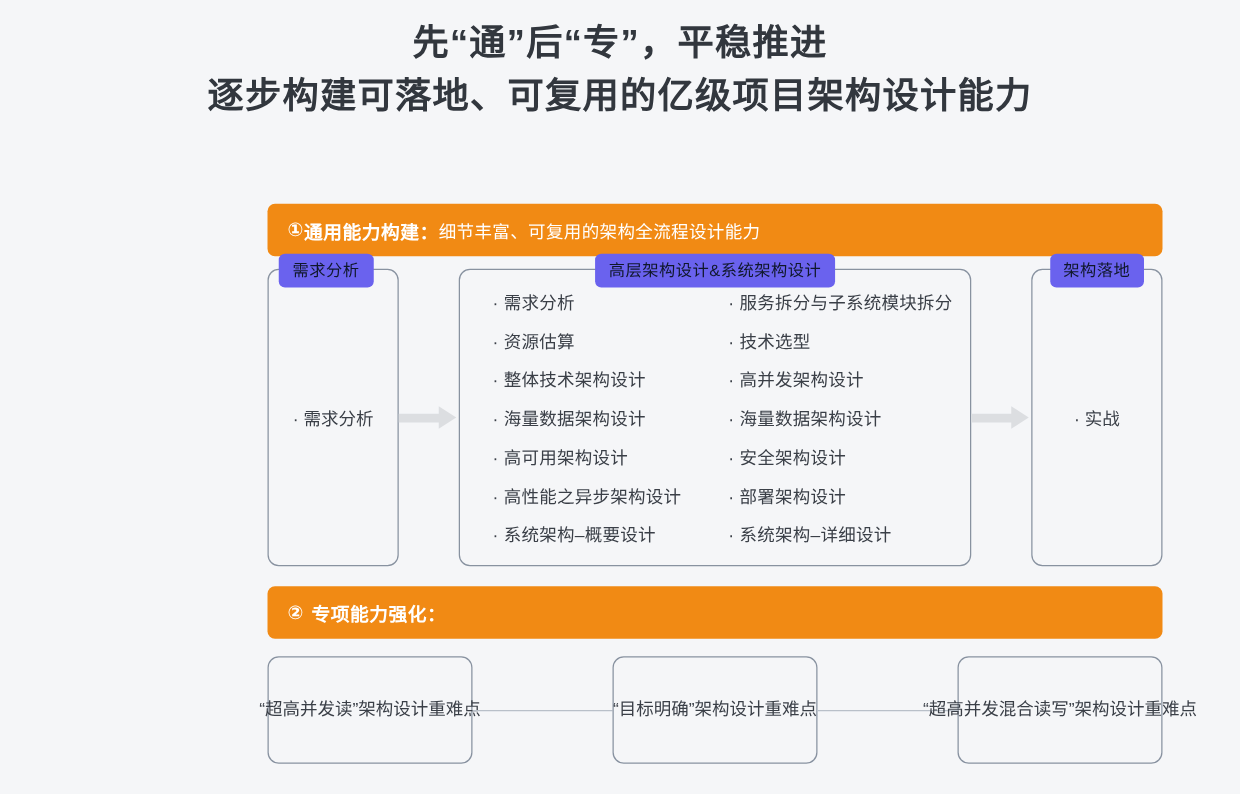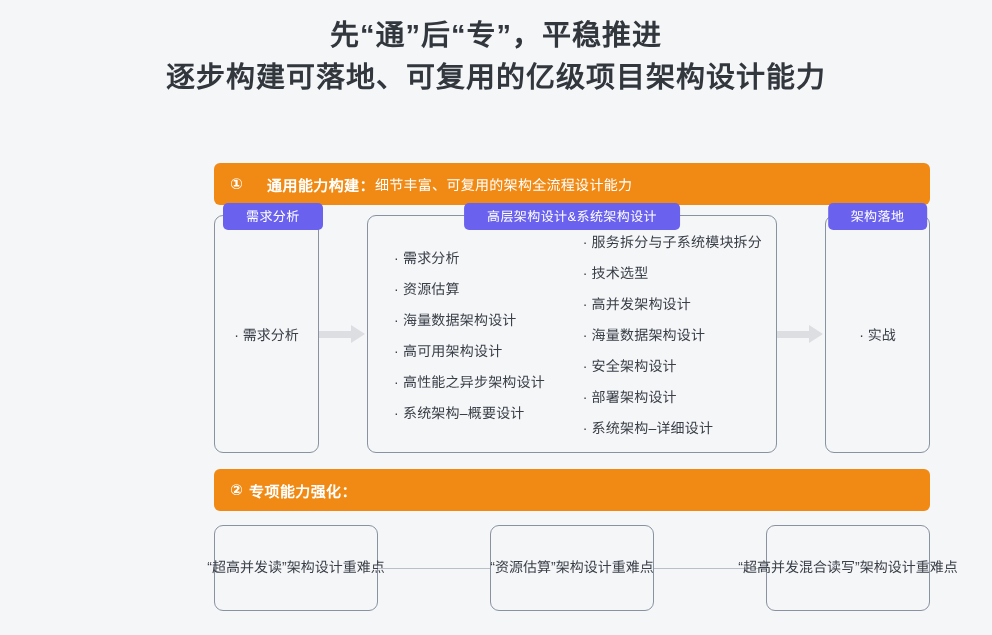--- a/index.html
+++ b/index.html
@@ -132,24 +132,24 @@
     position: relative;
     background: transparent;
   }
   .box-narrow { width: 110px; }
   .box-wide   { width: 410px; }
 
   .flow-tag {
     position: absolute;
     top: -13px;
     background: #6a62ee;
-    color: #ffffff;
+    color: #0f172a;
     font-size: 13px;
     line-height: 1;
-    padding: 7px 23px;
+    padding: 7px 11px;
     border-radius: 5px;
     white-space: nowrap;
     letter-spacing: 0.4px;
   }
   .tag-left   { left: 8px; }
   .tag-center { left: 50%; transform: translateX(-50%); }
 
   .flow-single {
     height: 100%;
     display: flex;
@@ -254,21 +254,21 @@
   <div class="title-line title-line-2">逐步构建可落地、可复用的亿级项目架构设计能力</div>
 </div>
 
 <div class="board">
 
 
   <div class="right-col">
 
     <div class="section-bar">
       <span class="section-bar-strong">①</span>
-      <span class="section-bar-strong" style="margin-left:24px">通用能力构建：</span>
+      <span class="section-bar-strong" style="margin-left:0">通用能力构建：</span>
       <span class="section-bar-rest">细节丰富、可复用的架构全流程设计能力</span>
     </div>
 
     <div class="flow-row">
 
       <div class="flow-box box-narrow">
         <div class="flow-tag tag-left">需求分析</div>
         <div class="flow-single">· 需求分析</div>
       </div>
 
@@ -276,20 +276,21 @@
         <div class="arrow-body"></div>
         <div class="arrow-head"></div>
       </div>
 
       <div class="flow-box box-wide">
         <div class="flow-tag tag-center">高层架构设计&amp;系统架构设计</div>
         <div class="flow-cols">
           <div class="flow-col flow-col-left">
             <div class="bullet-item">· 需求分析</div>
             <div class="bullet-item">· 资源估算</div>
+            <div class="bullet-item">· 整体技术架构设计</div>
             <div class="bullet-item">· 海量数据架构设计</div>
             <div class="bullet-item">· 高可用架构设计</div>
             <div class="bullet-item">· 高性能之异步架构设计</div>
             <div class="bullet-item">· 系统架构–概要设计</div>
           </div>
           <div class="flow-col flow-col-right">
             <div class="bullet-item">· 服务拆分与子系统模块拆分</div>
             <div class="bullet-item">· 技术选型</div>
             <div class="bullet-item">· 高并发架构设计</div>
             <div class="bullet-item">· 海量数据架构设计</div>
@@ -317,21 +318,21 @@
       <span class="section-bar-strong" style="margin-left:6px">专项能力强化：</span>
     </div>
 
     <div class="bottom-row">
       <div class="bottom-box">
         <div class="bottom-line">“超高并发读”</div>
         <div class="bottom-line">架构设计重难点</div>
       </div>
       <div class="connector"></div>
       <div class="bottom-box">
-        <div class="bottom-line">“资源估算”</div>
+        <div class="bottom-line">“目标明确”</div>
         <div class="bottom-line">架构设计重难点</div>
       </div>
       <div class="connector"></div>
       <div class="bottom-box">
         <div class="bottom-line">“超高并发混合读写”</div>
         <div class="bottom-line">架构设计重难点</div>
       </div>
     </div>
 
   </div>

